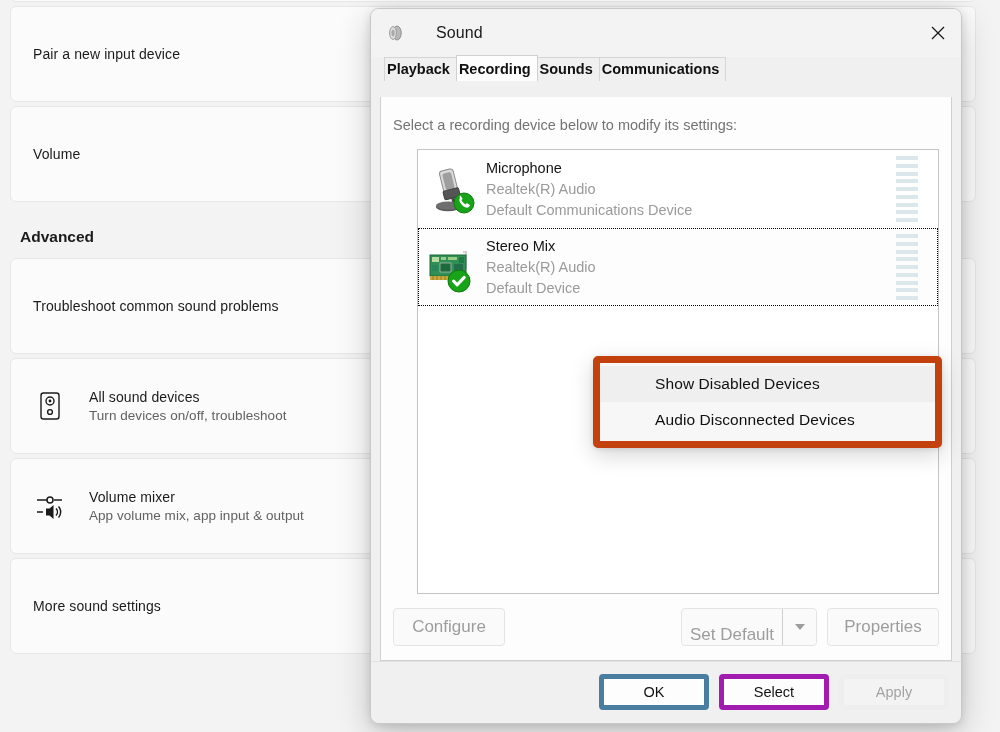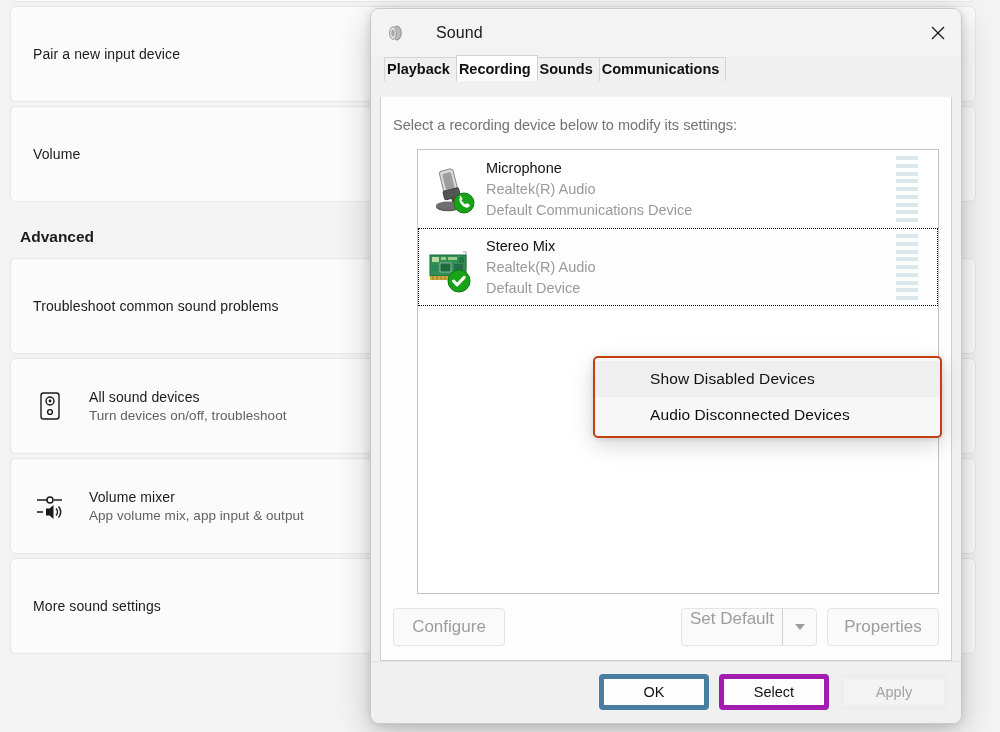--- a/index.html
+++ b/index.html
@@ -198,21 +198,21 @@
     justify-content: center;
     padding: 0 14px;
     cursor: default;
     white-space: nowrap;
   }
   .btn.disabled { color: #9d9d9d; border-color: #e4e4e4; background: #fafafa; }
   #configure-btn { position:absolute; left:0; top:0; width: 112px; }
   #setdefault-btn {
     position:absolute; right: 122px; top: 0;
     width: 136px; padding: 0;
-    display: flex; align-items: flex-start;
+    display: flex; align-items: flex-end;
   }
   #setdefault-btn .sd-label { flex:1; text-align:center; }
   #setdefault-btn .sd-arrow {
     width: 34px; height: 100%;
     display:flex; align-items:center; justify-content:center;
     border-left: 1px solid #cfcfcf;
   }
   #properties-btn { position:absolute; right: 0; top: 0; width: 112px; }
 
   .tri {
@@ -244,21 +244,21 @@
   #ok-btn { right: 252px; border-color: #4a7ea1; }
   #cancel-btn { right: 132px; }
   #apply-btn { right: 12px; color: #a3a3a3; border-color: #eee; background: #f3f3f3; }
 
   
   #context-menu {
     position: absolute;
     left: 593px; top: 356px;
     width: 349px;
     background: #f7f7f7;
-    border: 2px solid #c2410c;
+    border: 7px solid #c2410c;
     border-radius: 5px;
     box-shadow: 0 7px 22px rgba(0,0,0,.17), 0 1px 5px rgba(0,0,0,.10);
     padding: 3px 0;
     z-index: 50;
     overflow: hidden;
   }
   .menu-item {
     height: 36px;
     display: flex;
     align-items: center;

